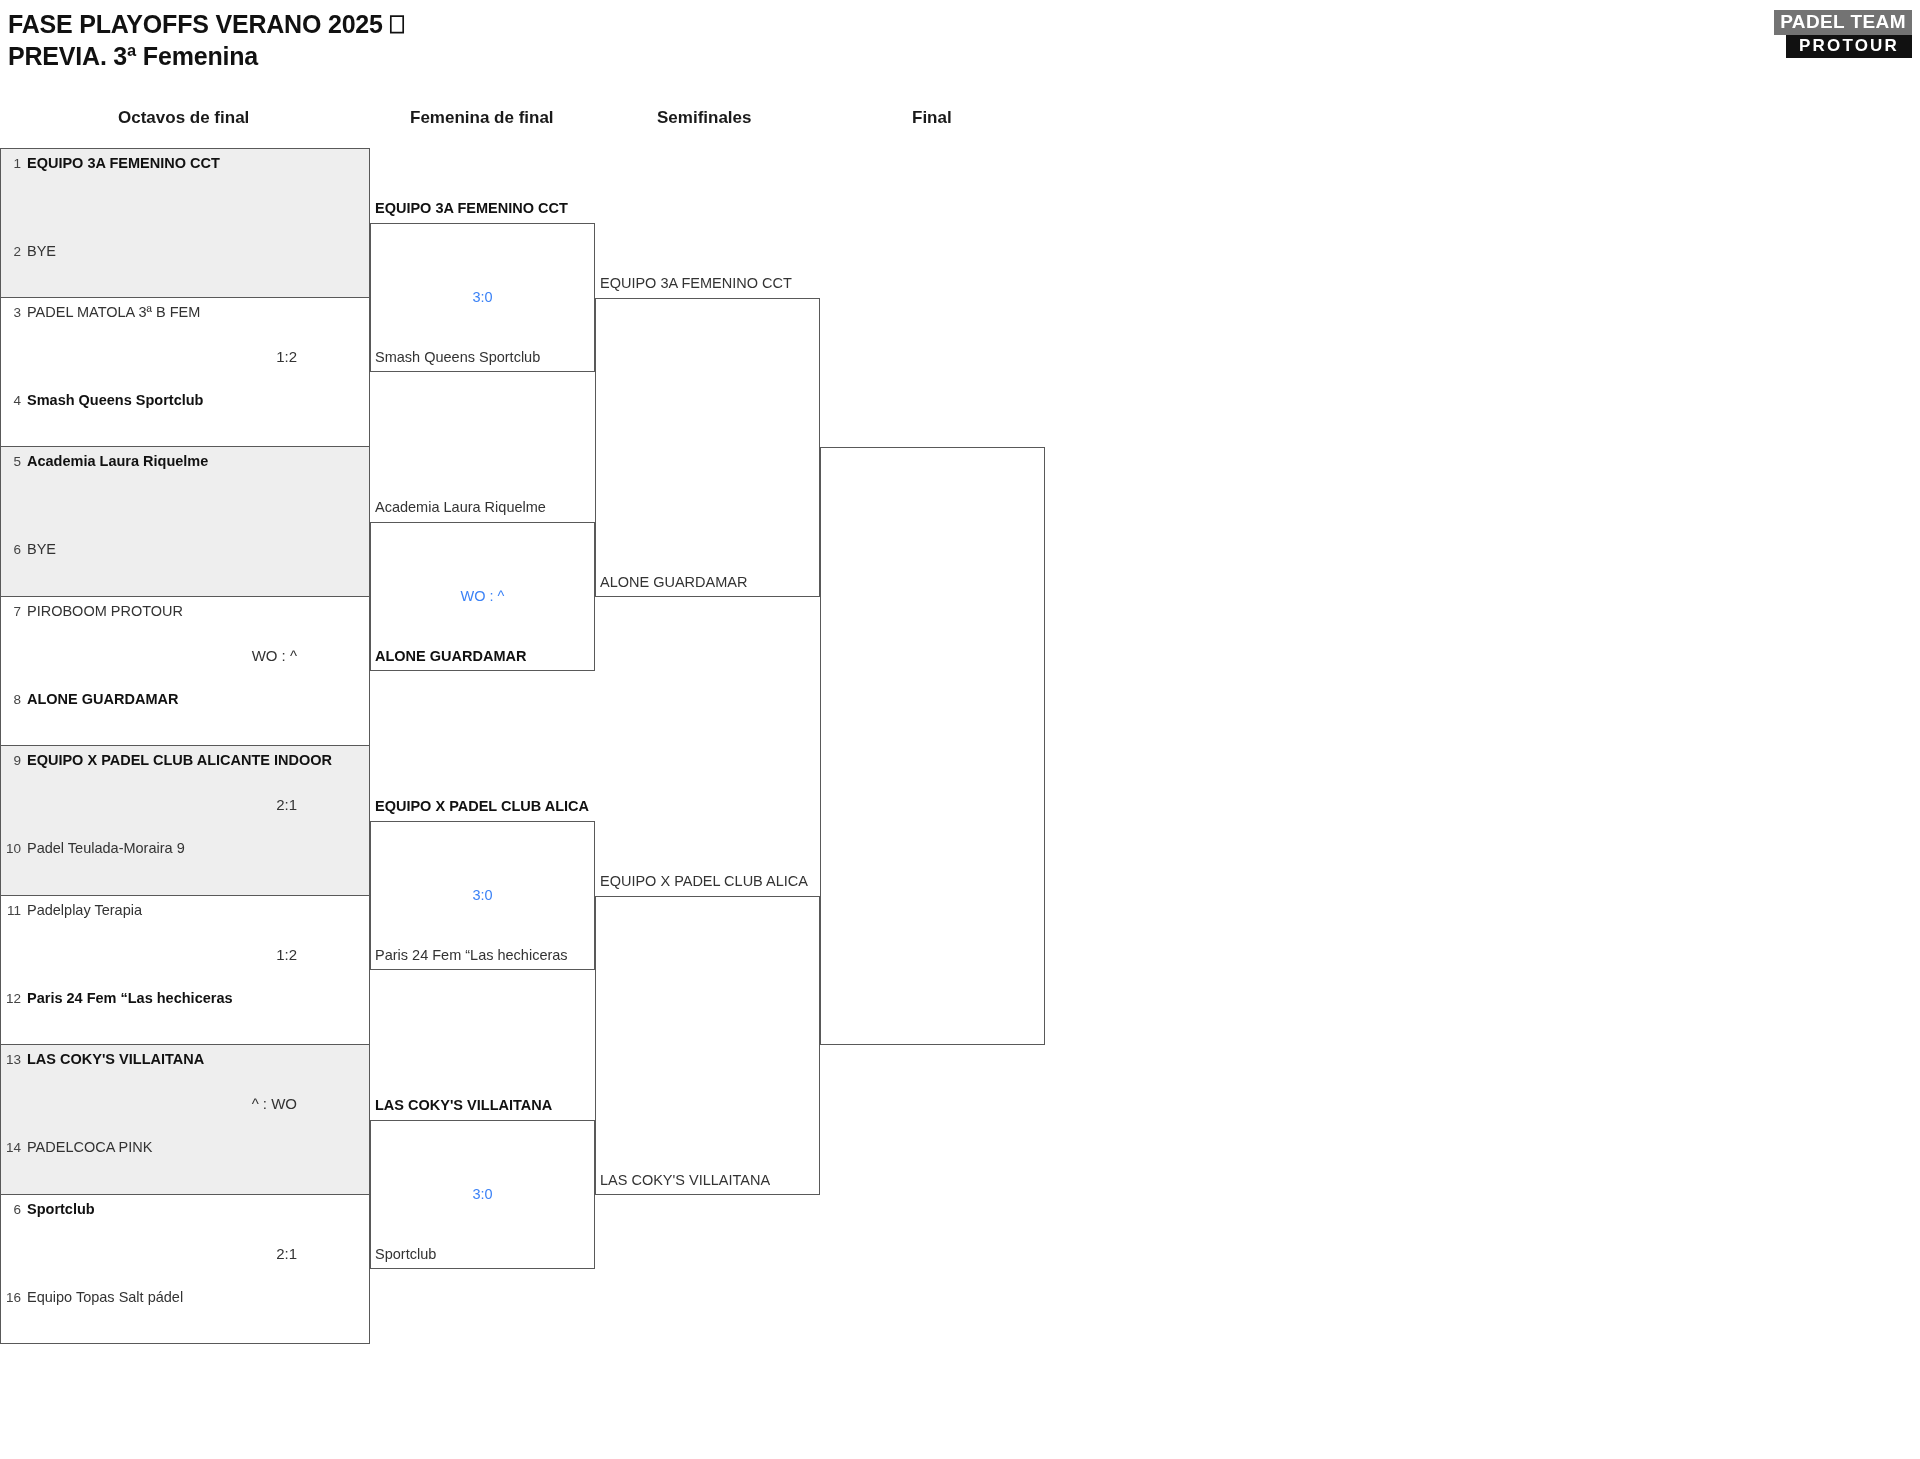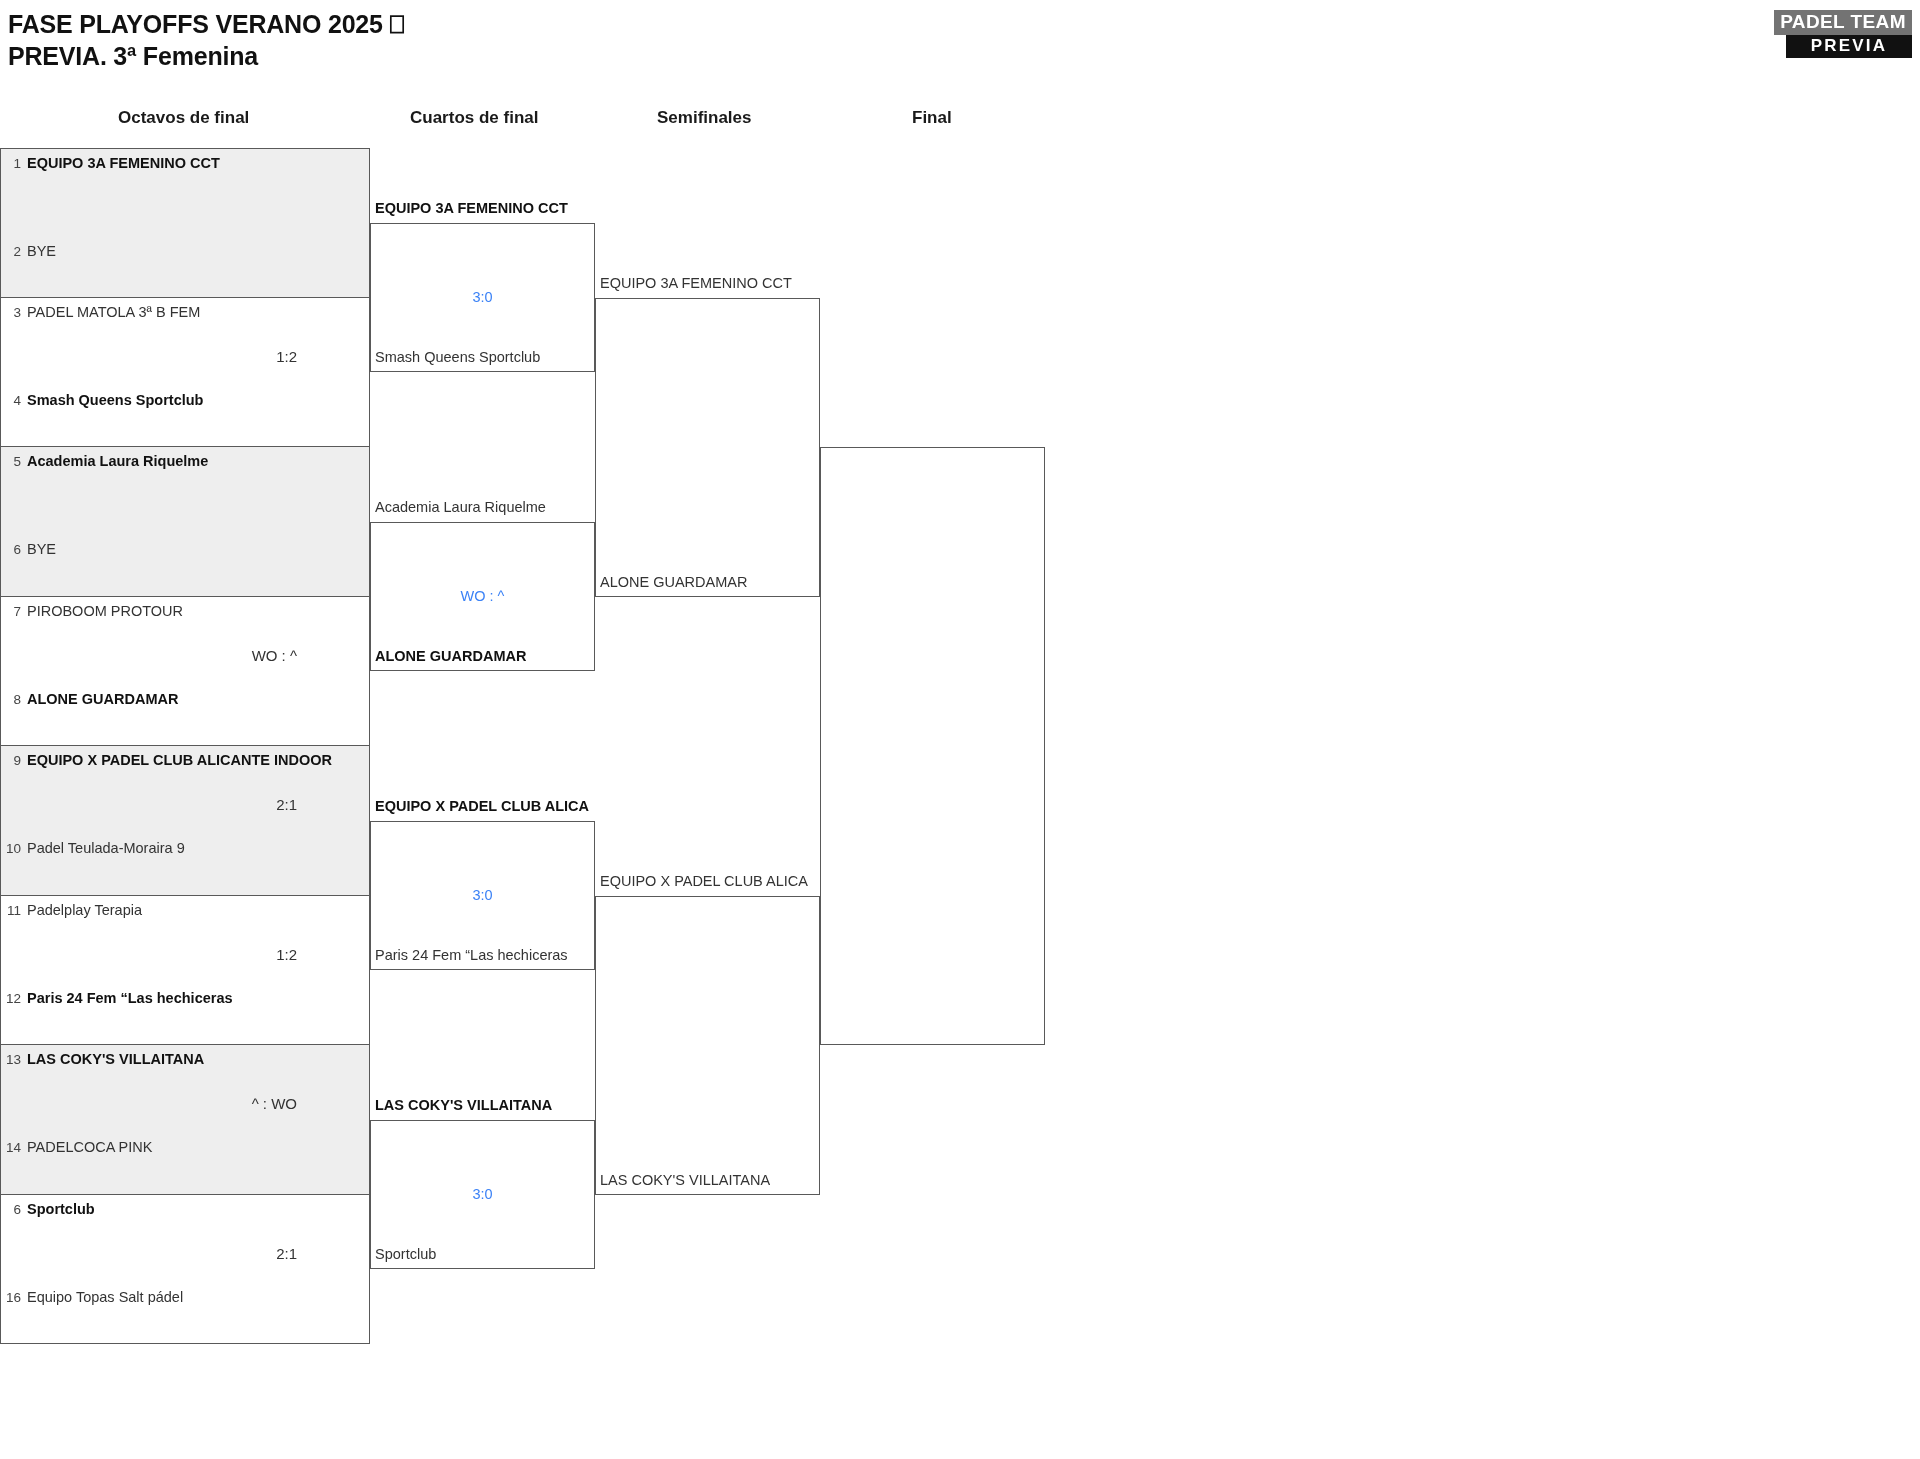--- a/index.html
+++ b/index.html
@@ -91,25 +91,25 @@
 </head>
 <body>
 
 <div id="page">
 
   <div class="title">FASE PLAYOFFS VERANO 2025 ⎕
 PREVIA. 3ª Femenina</div>
 
   <div class="logo">
     <div class="logo-top">PADEL TEAM</div>
-    <div class="logo-bottom">PREVIA</div>
+    <div class="logo-bottom">PROTOUR</div>
   </div>
 
   <div class="round-head" style="left:118px;">Octavos de final</div>
-  <div class="round-head" style="left:410px;">Cuartos de final</div>
+  <div class="round-head" style="left:410px;">Femenina de final</div>
   <div class="round-head" style="left:657px;">Semifinales</div>
   <div class="round-head" style="left:912px;">Final</div>
 
   <div class="r1" id="r1-col">
       <div class="r1-pair shade first">
         <div class="r1-slot top win">
           <span class="seed">1</span>
           <span class="tname">EQUIPO 3A FEMENINO CCT</span>
         </div>
         <div class="r1-slot bot">

